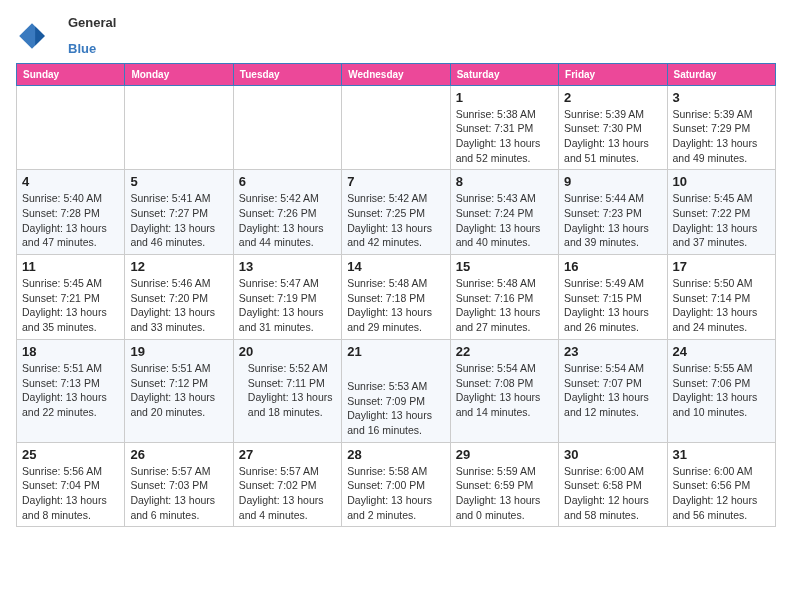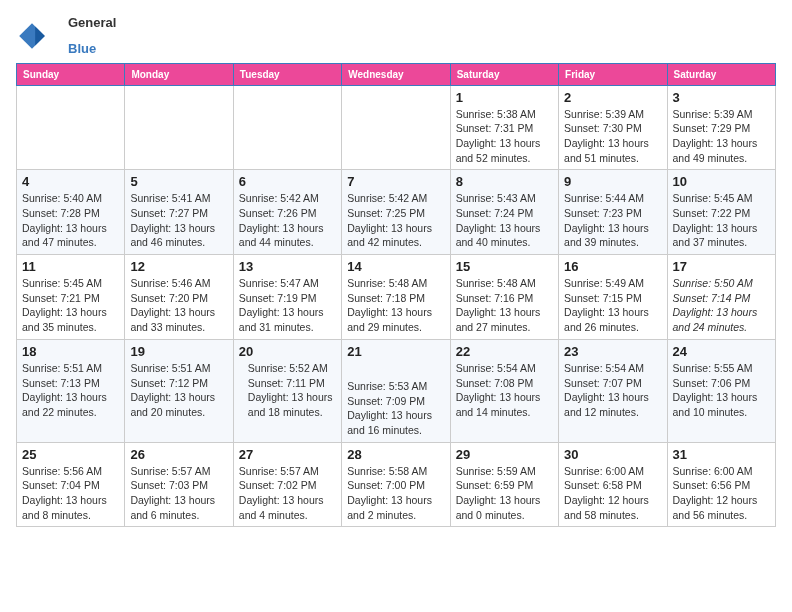--- a/index.html
+++ b/index.html
@@ -242,21 +242,21 @@
         </td>
         <td>
           <span class="day-number">16</span>
           <div class="day-info" style="white-space: pre-line;">Sunrise: 5:49 AM
 Sunset: 7:15 PM
 Daylight: 13 hours
 and 26 minutes.</div>
         </td>
         <td>
           <span class="day-number">17</span>
-          <div class="day-info" style="white-space: pre-line; font-style: italic;">Sunrise: 5:50 AM
+          <div class="day-info" style="white-space: pre-line;">Sunrise: 5:50 AM
 Sunset: 7:14 PM
 Daylight: 13 hours
 and 24 minutes.</div>
         </td>
       </tr>
       <tr>
         <td>
           <span class="day-number">18</span>
           <div class="day-info" style="white-space: pre-line;">Sunrise: 5:51 AM
 Sunset: 7:13 PM

